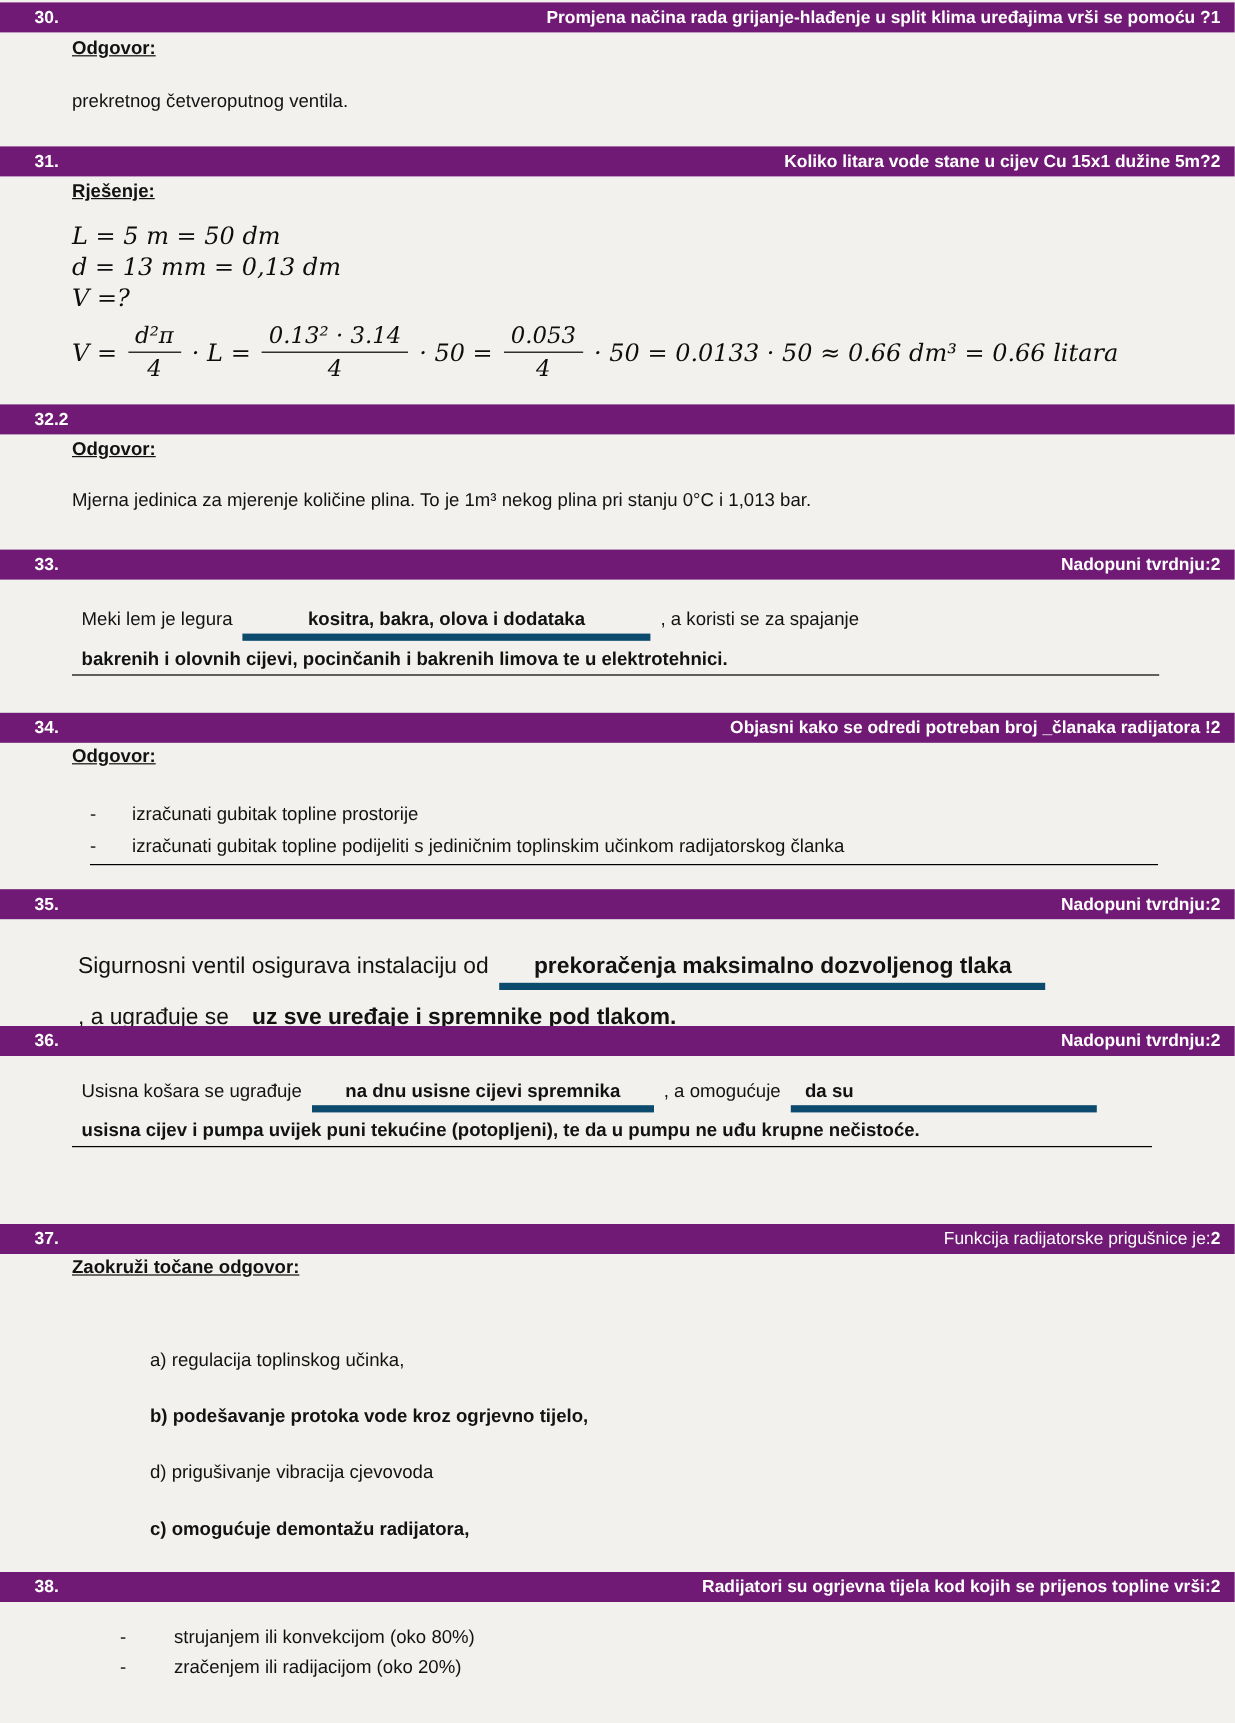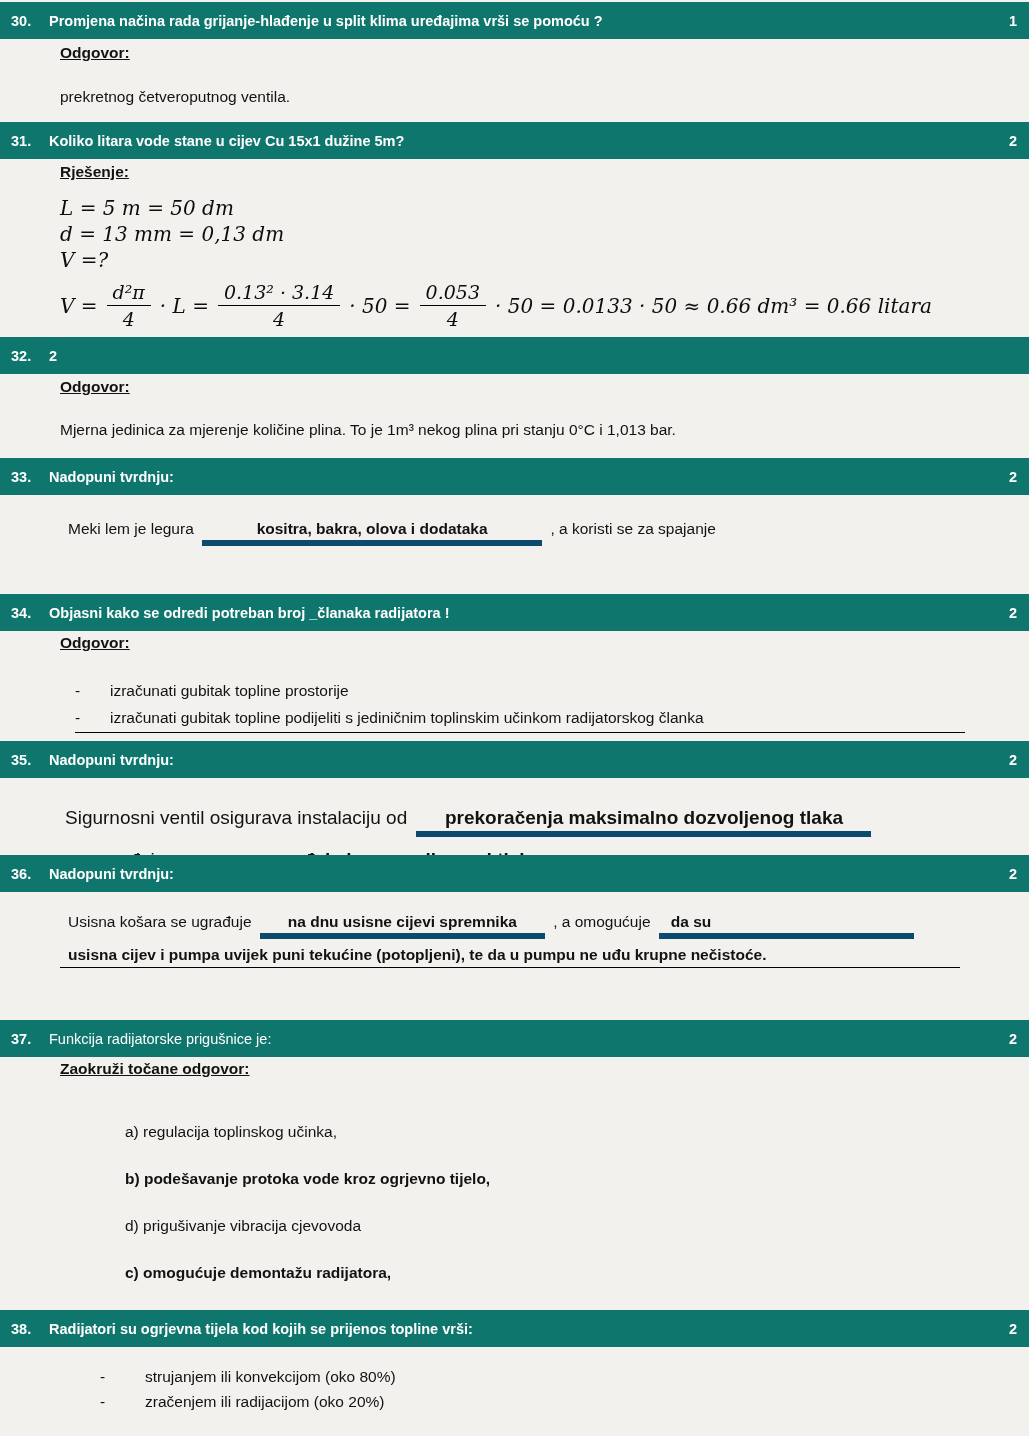--- a/index.html
+++ b/index.html
@@ -9,25 +9,26 @@
     background: #f2f1ee;
     font-family: "Liberation Sans", sans-serif;
     font-size: 15.5px;
     color: #121212;
   }
   #page { position: relative; width: 1029px; height: 1436px; overflow: hidden; }
   section { position: absolute; left: 0; right: 0; }
 
   .qh {
     display: flex; align-items: center;
-    height: 37px;
-    background: #0f766e;
+    height: 25px;
+    background: #701a75;
     color: #ffffff;
     font-weight: 700;
     font-size: 14.5px;
+    text-align: right;
   }
   .qh-num { flex: none; width: 49px; padding-left: 11px; }
   .qh-title { flex: 1 1 auto; }
   .qh-title.fw-normal { font-weight: 400; }
   .qh-pts { flex: none; padding-right: 12px; }
 
   .qbody { padding: 0 60px; }
   .lbl { font-weight: 700; text-decoration: underline; display: inline-block; }
 
   .fill {
@@ -135,20 +136,21 @@
       <span class="qh-num">33.</span>
       <span class="qh-title">Nadopuni tvrdnju:</span>
       <span class="qh-pts">2</span>
     </div>
     <div class="qbody">
       <div style="margin-top:25px; padding-left:8px">
         <span>Meki lem je legura</span>
         <span class="fill" style="min-width:340px">kositra, bakra, olova i dodataka</span>
         <span>, a koristi se za spajanje</span>
       </div>
+      <div class="uline-block" style="margin-top:7px; width:906px">bakrenih i olovnih cijevi, pocinčanih i bakrenih limova te u elektrotehnici.</div>
     </div>
   </section>
 
   <section style="top:594px">
     <div class="qh">
       <span class="qh-num">34.</span>
       <span class="qh-title">Objasni kako se odredi potreban broj _članaka radijatora !</span>
       <span class="qh-pts">2</span>
     </div>
     <div class="qbody">
@@ -200,21 +202,21 @@
   </section>
 
   <section style="top:1020px">
     <div class="qh">
       <span class="qh-num">37.</span>
       <span class="qh-title fw-normal">Funkcija radijatorske prigušnice je:</span>
       <span class="qh-pts">2</span>
     </div>
     <div class="qbody">
       <div style="margin-top:3px"><span class="lbl">Zaokruži točane odgovor:</span></div>
-      <div class="opt" style="margin-top:44px">a) regulacija toplinskog učinka,</div>
+      <div class="opt" style="margin-top:58px">a) regulacija toplinskog učinka,</div>
       <div class="opt bold" style="margin-top:27px">b) podešavanje protoka vode kroz ogrjevno tijelo,</div>
       <div class="opt" style="margin-top:27px">d) prigušivanje vibracija cjevovoda</div>
       <div class="opt bold" style="margin-top:27px">c) omogućuje demontažu radijatora,</div>
     </div>
   </section>
 
   <section style="top:1310px">
     <div class="qh">
       <span class="qh-num">38.</span>
       <span class="qh-title">Radijatori su ogrjevna tijela kod kojih se prijenos topline vrši:</span>

